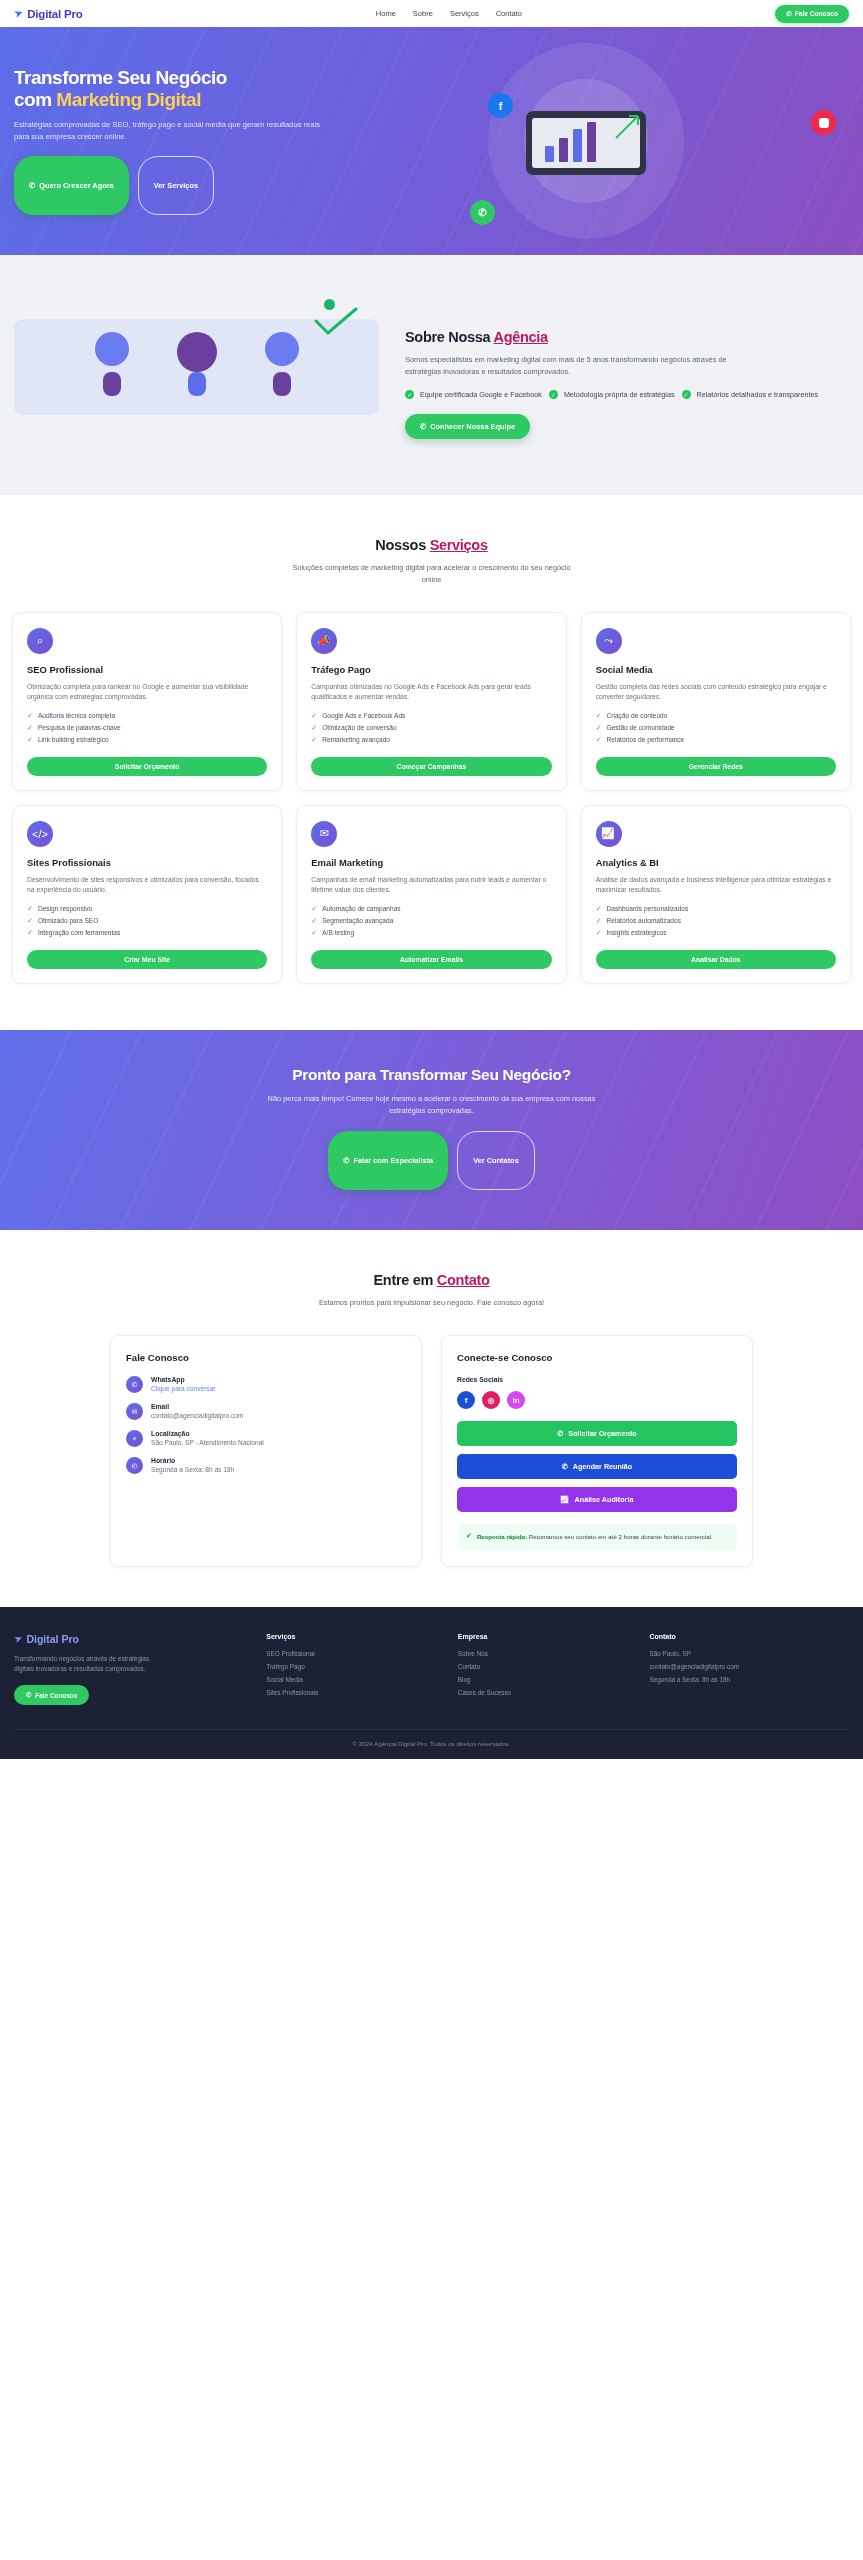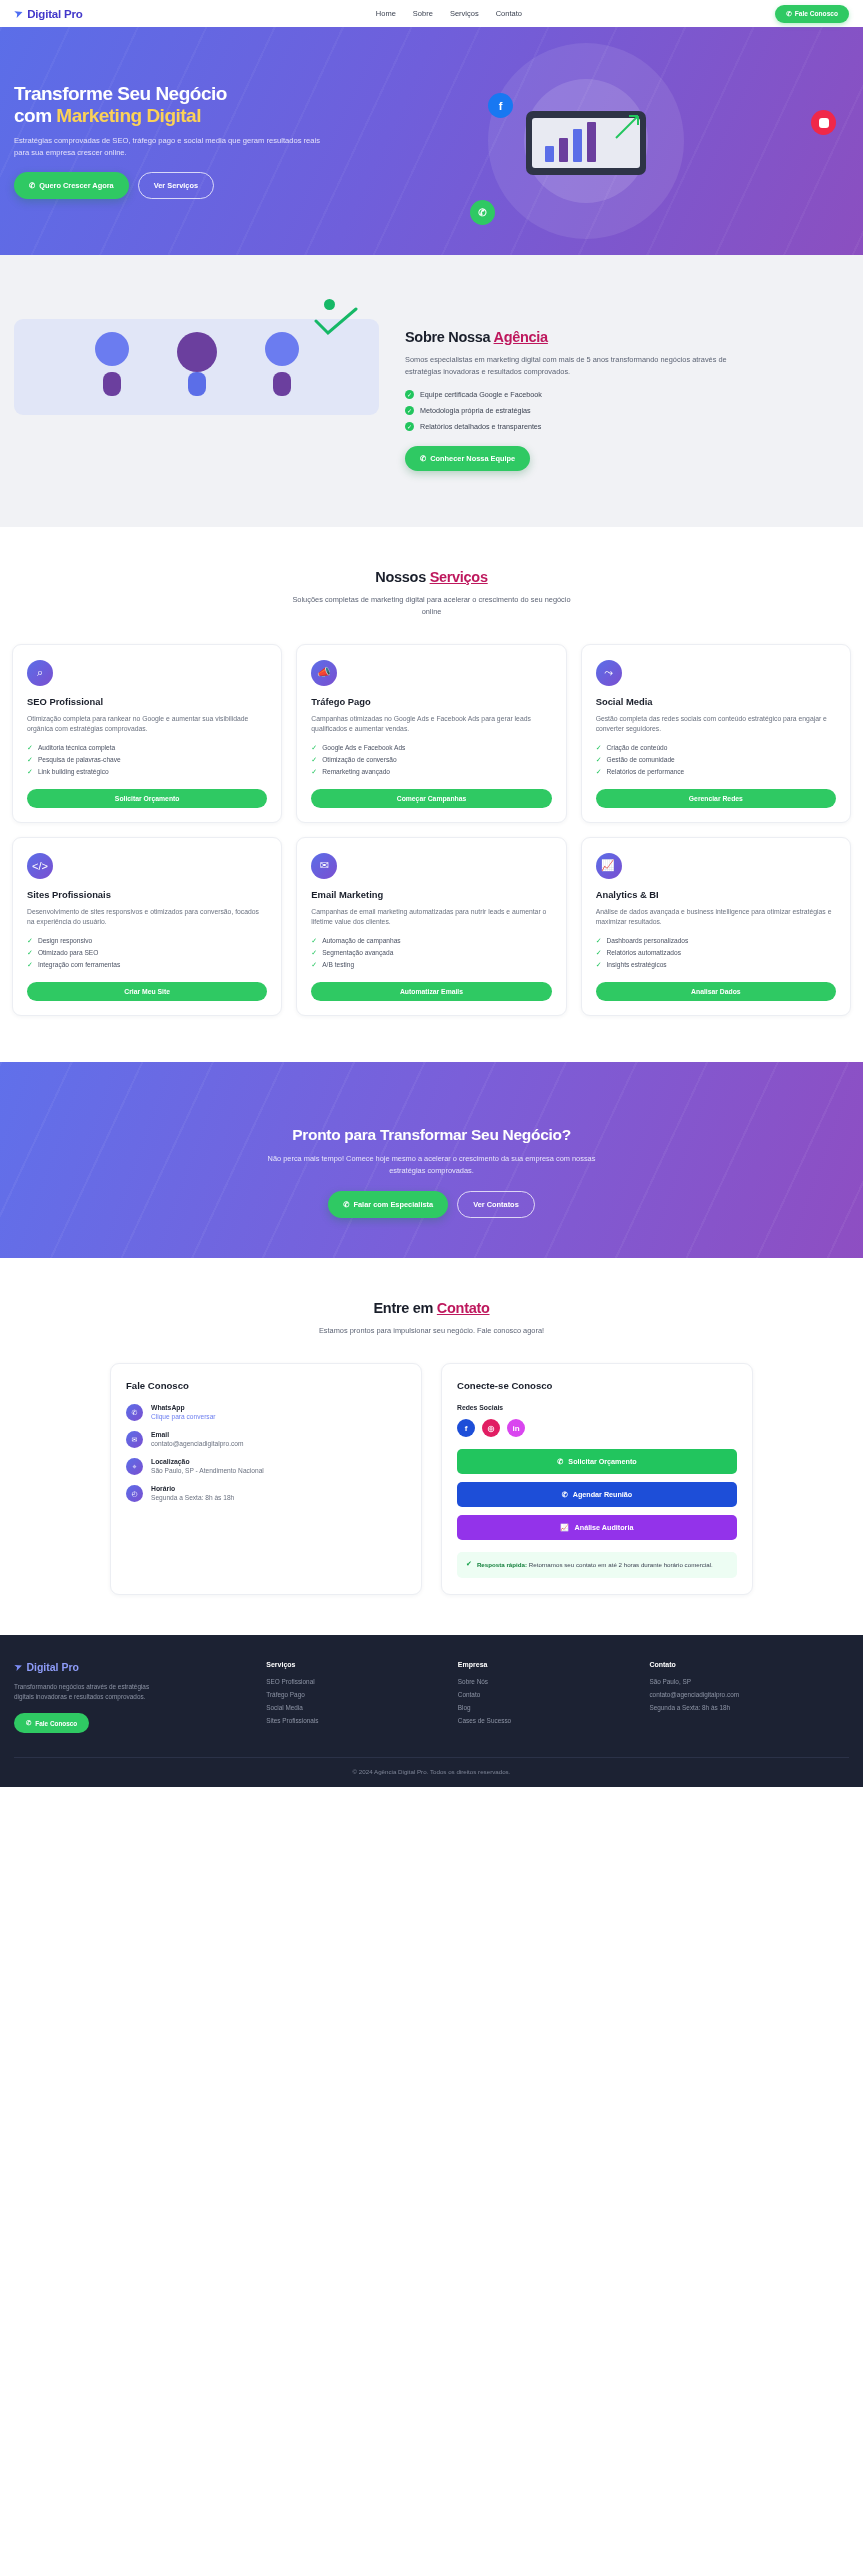--- a/index.html
+++ b/index.html
@@ -45,21 +45,21 @@
   .hero-h1 .hl { color:#fbd257; }
   .hero-sub { margin-top:8px; font-size:7.6px; line-height:1.55; color:#e5e2fb; max-width:310px; }
   .hero-btns { margin-top:14px; display:flex; gap:9px; }
   .btn-green {
     background:#2fc963; color:#fff; font-size:7.4px; font-weight:bold; border:none;
     border-radius:20px; padding:8px 15px; display:flex; align-items:center; gap:4px;
     cursor:pointer; box-shadow:0 3px 8px rgba(20,120,60,.28);
   }
   .btn-ghost {
     background:transparent; color:#fff; font-size:7.4px; font-weight:bold;
-    border:1px solid rgba(255,255,255,.75); border-radius:20px; padding:8px 15px; cursor:pointer;
+    border:1px solid rgba(255,255,255,.75); border-radius:20px; padding:24px 15px; cursor:pointer;
   }
   .hero-right { flex:1; position:relative; height:228px; z-index:2; }
   .orb-outer{ position:absolute; width:196px; height:196px; border-radius:50%;
     background:rgba(255,255,255,.09); left:44px; top:16px; }
   .orb-inner{ position:absolute; width:124px; height:124px; border-radius:50%;
     background:rgba(255,255,255,.13); left:80px; top:52px; }
   .device{
     position:absolute; left:82px; top:84px; width:120px; height:64px;
     background:#2e3446; border-radius:7px; padding:7px 6px;
   }
@@ -88,21 +88,21 @@
   .person { position:relative; width:56px; height:70px; }
   .head { border-radius:50%; position:absolute; left:50%; transform:translateX(-50%); }
   .body { border-radius:8px; position:absolute; left:50%; transform:translateX(-50%); bottom:6px; }
   .art-dot { position:absolute; width:11px; height:11px; border-radius:50%;
              background:#16b866; right:44px; top:0; }
   .art-check { position:absolute; right:20px; top:8px; width:46px; height:30px; }
   .about-txt { flex:1; padding-top:30px; }
   .sec-h2 { font-size:14.5px; font-weight:bold; color:#1a1f2b; letter-spacing:-.3px; }
   .sec-h2 .hl { color:#be185d;text-decoration:underline; }
   .about-p { margin-top:9px; font-size:7.4px; line-height:1.62; color:#5d6475; max-width:352px; }
-  .chk-list { margin-top:12px; display:flex; flex-direction:column; gap:7px; }
+  .chk-list { margin-top:12px; display:flex; flex-direction:row; gap:7px; }
   .chk { display:flex; align-items:center; gap:6px; font-size:7.2px; color:#3c4352; }
   .chk-ic { width:9px; height:9px; border-radius:50%; background:#22c55e; color:#fff;
             font-size:6px; display:flex; align-items:center; justify-content:center; flex:0 0 auto; }
   .about-btn { margin-top:15px; }
 
   
   .services { background:#fff; padding:42px 12px 46px; }
   .sec-head { text-align:center; }
   .sec-sub { margin:9px auto 0; font-size:7.4px; line-height:1.6; color:#5d6475; max-width:290px; }
   .grid { display:grid; grid-template-columns:repeat(3,1fr); gap:14px; margin-top:26px; }
@@ -120,21 +120,21 @@
   .card-btn button {
     width:100%; background:#2fc963; color:#fff; border:none; border-radius:16px;
     padding:6px 0; font-size:6.8px; font-weight:bold; cursor:pointer;
   }
 
   
   .cta { position:relative; overflow:hidden; text-align:center; padding:36px 14px 40px;
          background:linear-gradient(110deg,#6070ea 0%,#7a5fd9 50%,#8e4ec2 100%); }
   .cta:before{ content:""; position:absolute; inset:0;
     background:repeating-linear-gradient(115deg, rgba(255,255,255,.05) 0 2px, transparent 2px 64px); }
-  .cta-h { position:relative; font-size:15.5px; font-weight:bold; color:#fff; letter-spacing:-.3px;margin-top:28px; }
+  .cta-h { position:relative; font-size:15.5px; font-weight:bold; color:#fff; letter-spacing:-.3px; }
   .cta-p { position:relative; margin:9px auto 0; font-size:7.4px; line-height:1.6;
            color:#e8e6fb; max-width:330px; }
   .cta-btns { position:relative; margin-top:15px; display:flex; gap:9px; justify-content:center; }
 
   
   .contact { background:#fff; padding:42px 14px 40px; }
   .contact-grid { display:grid; grid-template-columns:1fr 1fr; gap:19px; margin-top:26px;
                   padding:0 96px; }
   .ccard { background:#fff; border:1px solid #eceef3; border-radius:9px; padding:16px 15px;
            box-shadow:0 1px 4px rgba(25,30,50,.05); }

